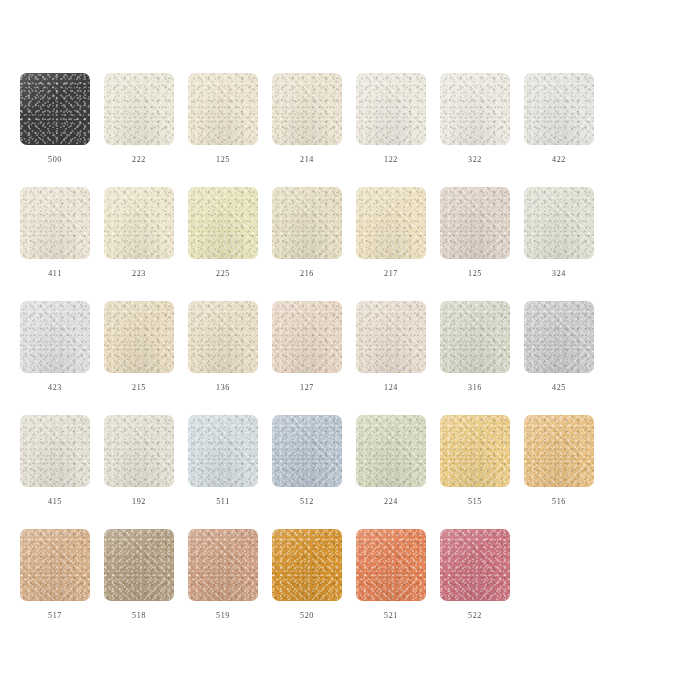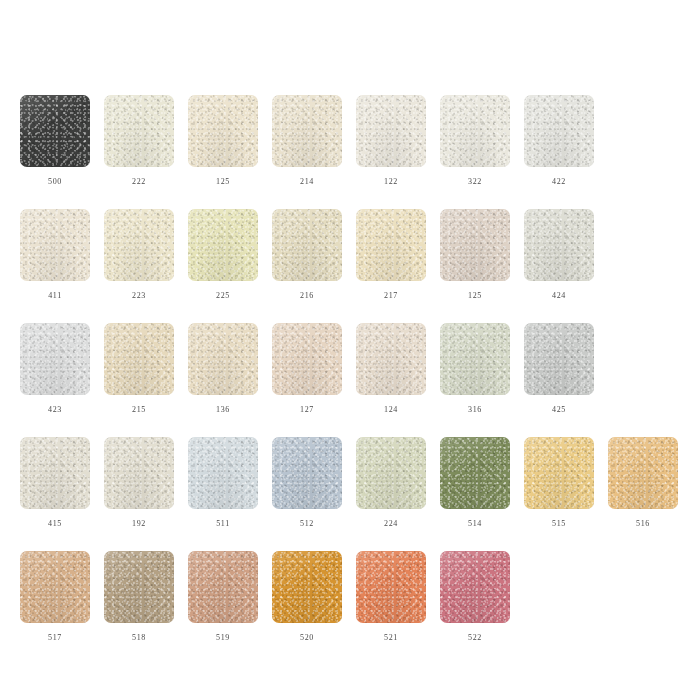--- a/index.html
+++ b/index.html
@@ -22,21 +22,21 @@
     background: #ffffff;
     box-sizing: border-box;
     padding: 73px 0 0 0;
   }
 
   .swatch-row {
     display: flex;
     flex-direction: row;
     margin: 0 0 0 20px;
     height: 114px;
-    align-items: flex-end;
+    align-items: flex-start;
   }
 
   .swatch-cell {
     width: 70px;
     margin-right: 14px;
     display: flex;
     flex-direction: column;
     align-items: center;
   }
 
@@ -155,22 +155,22 @@
       </div>
       <div class="swatch-cell">
         <div class="swatch-chip" style="background-color: rgb(236, 224, 191);"></div>
         <div class="swatch-label">217</div>
       </div>
       <div class="swatch-cell">
         <div class="swatch-chip" style="background-color: rgb(222, 210, 198);"></div>
         <div class="swatch-label">125</div>
       </div>
       <div class="swatch-cell">
-        <div class="swatch-chip" style="background-color: rgb(220, 220, 210);"></div>
-        <div class="swatch-label">424</div>
+        <div class="swatch-chip" style="background-color: rgb(223, 223, 210);"></div>
+        <div class="swatch-label">324</div>
       </div>
     </div>
     <div class="swatch-row">
       <div class="swatch-cell">
         <div class="swatch-chip" style="background-color: rgb(220, 221, 221);"></div>
         <div class="swatch-label">423</div>
       </div>
       <div class="swatch-cell">
         <div class="swatch-chip" style="background-color: rgb(230, 217, 188);"></div>
         <div class="swatch-label">215</div>
@@ -211,24 +211,20 @@
       </div>
       <div class="swatch-cell">
         <div class="swatch-chip" style="background-color: rgb(184, 196, 208);"></div>
         <div class="swatch-label">512</div>
       </div>
       <div class="swatch-cell">
         <div class="swatch-chip" style="background-color: rgb(213, 216, 189);"></div>
         <div class="swatch-label">224</div>
       </div>
       <div class="swatch-cell">
-        <div class="swatch-chip" style="background-color: rgb(125, 140, 91);"></div>
-        <div class="swatch-label">514</div>
-      </div>
-      <div class="swatch-cell">
         <div class="swatch-chip" style="background-color: rgb(235, 204, 134);"></div>
         <div class="swatch-label">515</div>
       </div>
       <div class="swatch-cell">
         <div class="swatch-chip" style="background-color: rgb(233, 192, 131);"></div>
         <div class="swatch-label">516</div>
       </div>
     </div>
     <div class="swatch-row">
       <div class="swatch-cell">

